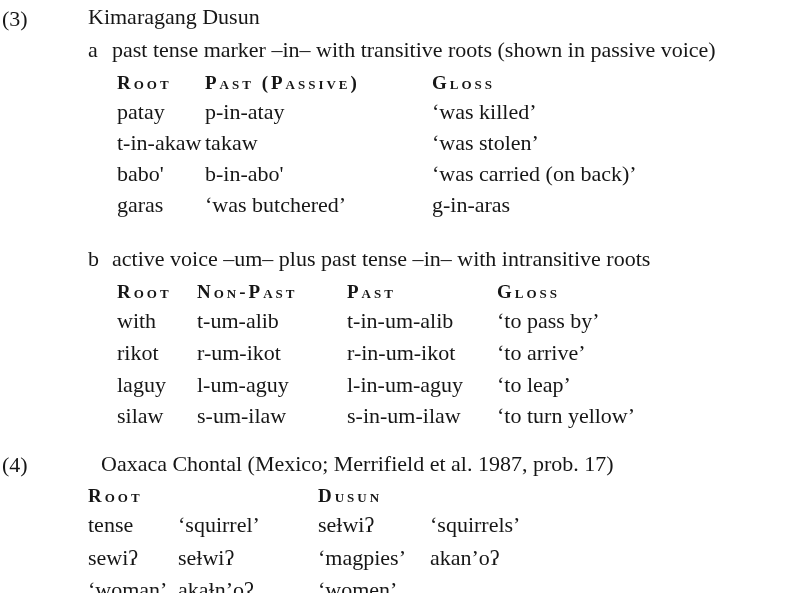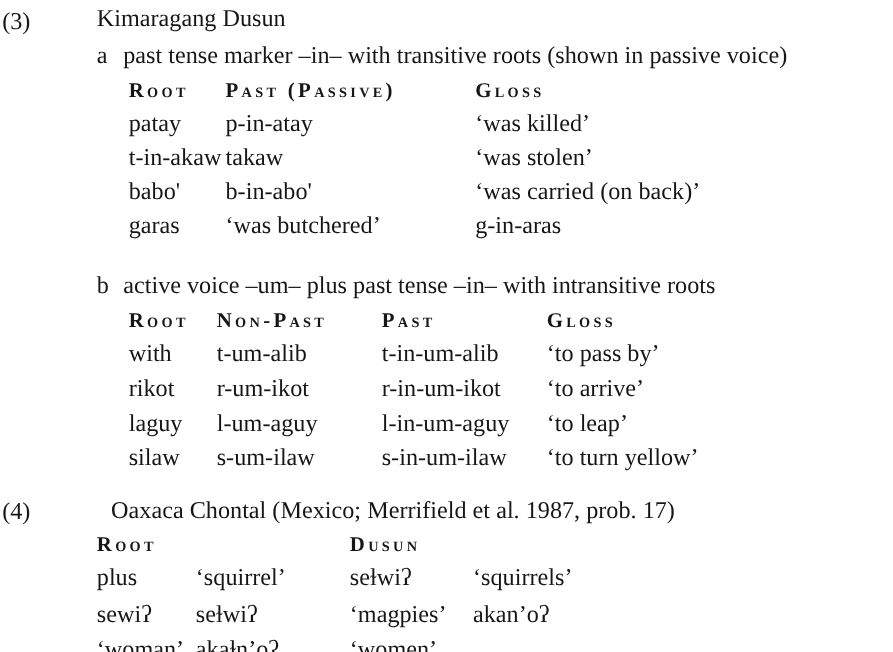--- a/index.html
+++ b/index.html
@@ -89,21 +89,21 @@
 
   <div class="abs" style="left:2px;top:452px;">(4)</div>
   <div class="abs" style="left:88px;top:451px;margin-left:13px;"><span class="bold">Oaxaca Chontal</span><span> (Mexico; Merrifield et al. 1987, prob. 17)</span></div>
 
   <div class="tbl" style="left:88px;top:483px;grid-template-columns:90px 140px 112px auto;grid-template-rows:29px repeat(3,32.5px);">
     <div class="hdr">Root</div>
     <div class="hdr"></div>
     <div class="hdr">Dusun</div>
     <div class="hdr"></div>
 
-    <div>plus</div>
+    <div>tense</div>
     <div>‘squirrel’</div>
     <div>seɫwiʔ</div>
     <div>‘squirrels’</div>
 
     <div>sewiʔ</div>
     <div>seɫwiʔ</div>
     <div>‘magpies’</div>
 
     <div>akan’oʔ</div>
     <div>‘woman’</div>

